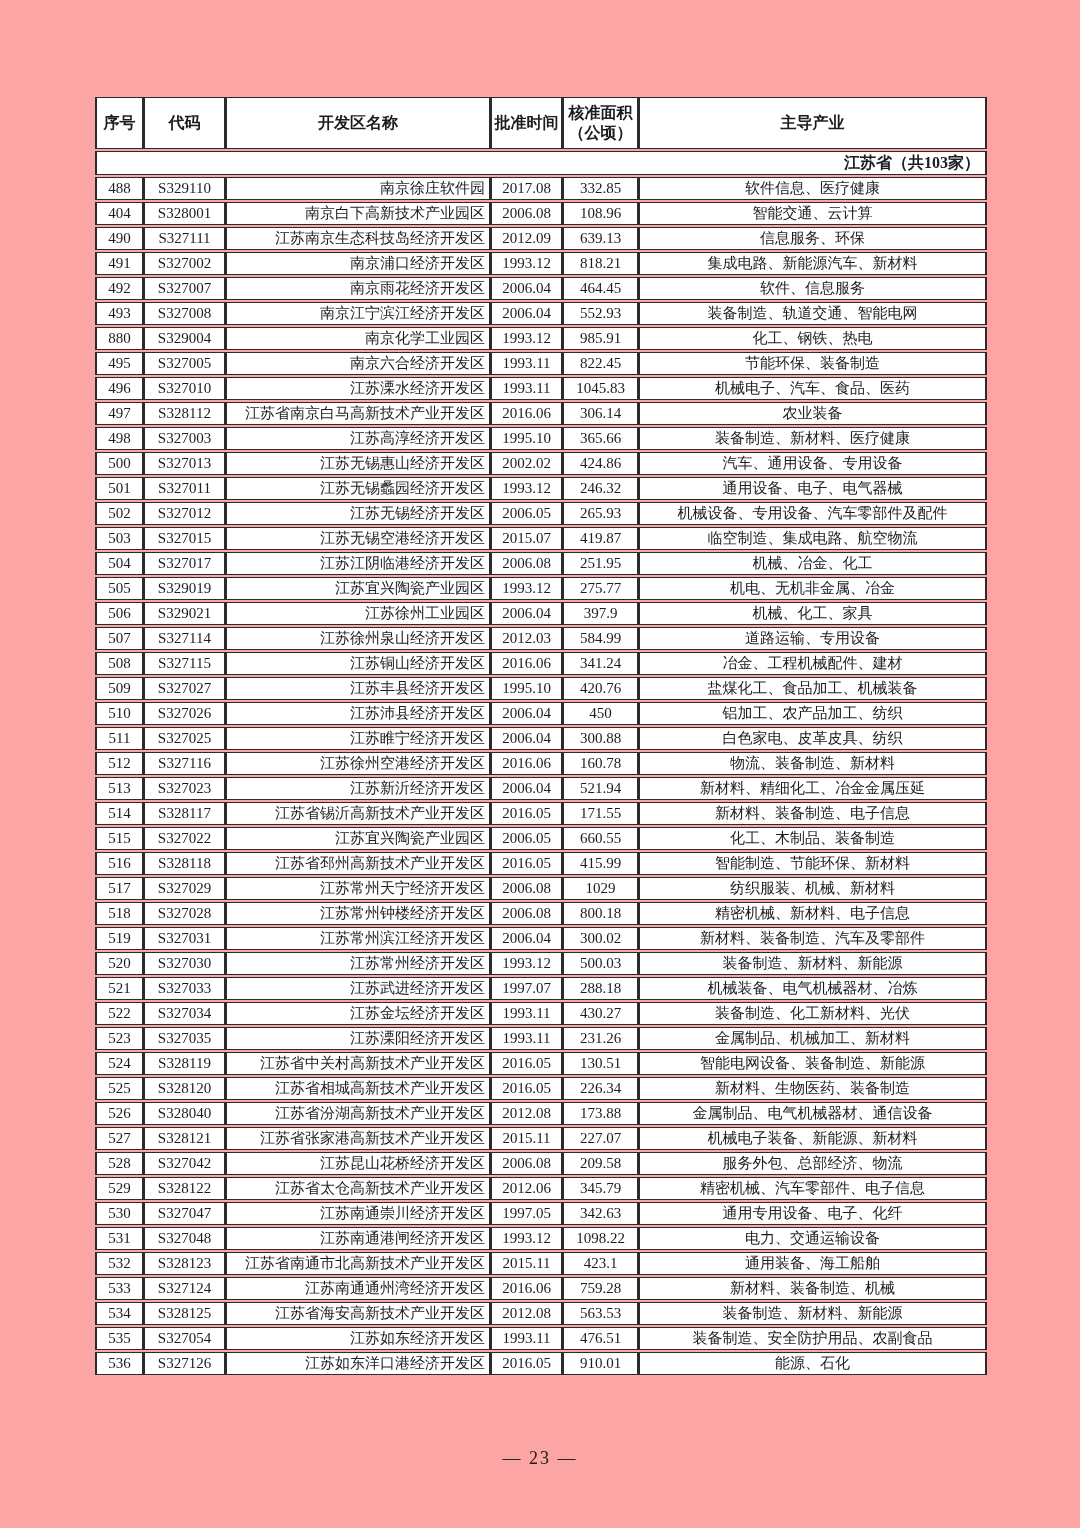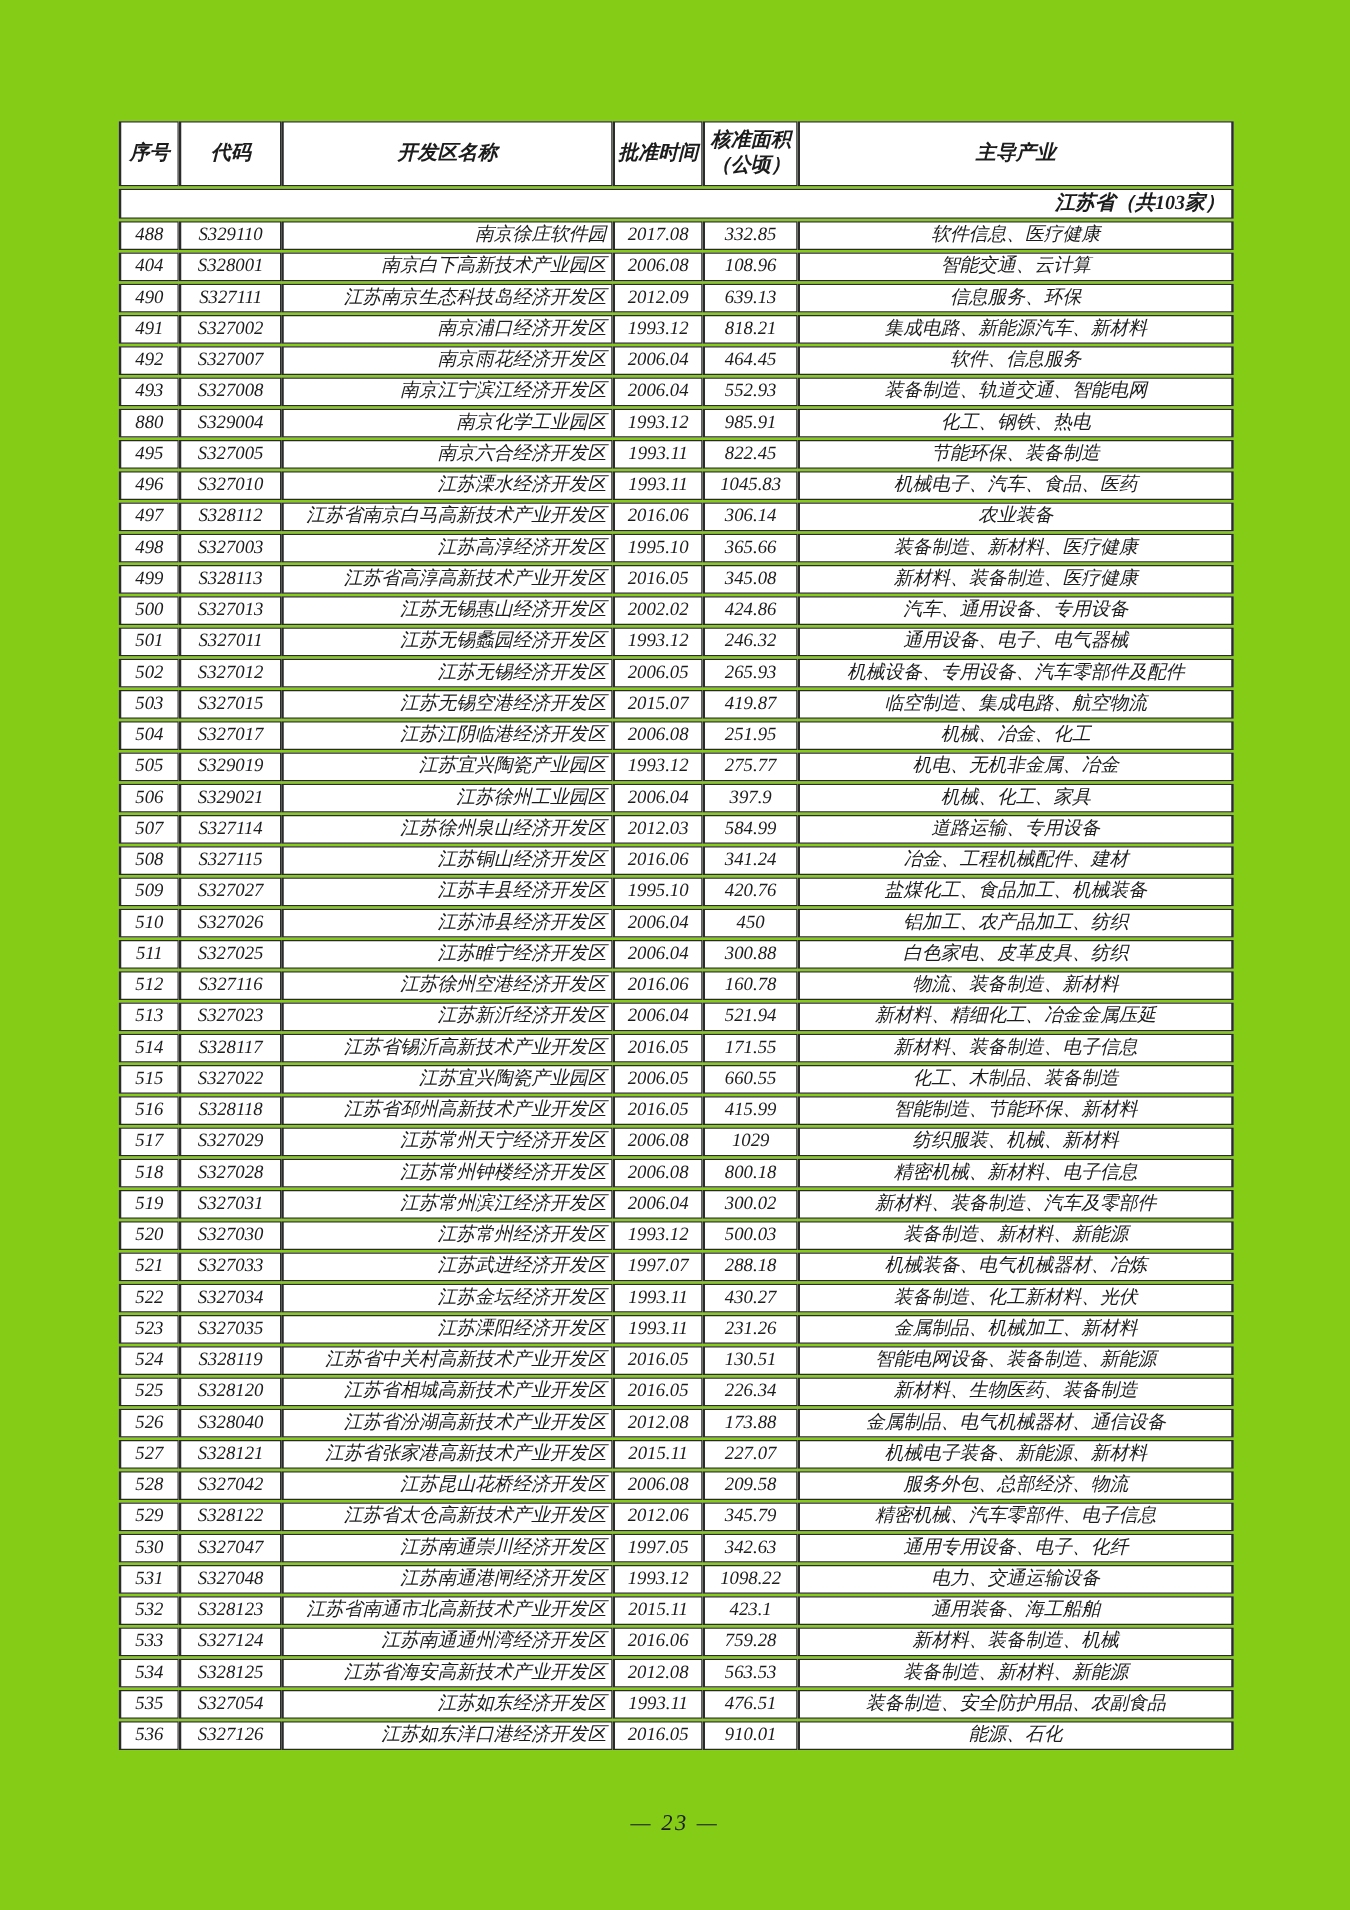--- a/index.html
+++ b/index.html
@@ -6,23 +6,22 @@
     margin: 0;
     padding: 0;
     background: #ffffff;
     font-family: "Liberation Serif", "DejaVu Serif", serif;
     color: #1c1c1c;
   }
   .page {
     position: relative;
     width: 1080px;
     height: 1528px;
-    background: #84cc16;
+    background: #fca5a5;
     overflow: hidden;
-    font-style: italic;
   }
   .table-wrap {
     position: absolute;
     left: 95px;
     top: 95px;
     width: 892px;
   }
   table.dz-table {
     width: 892px;
     table-layout: fixed;
@@ -189,28 +188,20 @@
           </tr>
           <tr>
             <td class="c0">498</td>
             <td class="c1">S327003</td>
             <td class="c2">江苏高淳经济开发区</td>
             <td class="c3">1995.10</td>
             <td class="c4">365.66</td>
             <td class="c5">装备制造、新材料、医疗健康</td>
           </tr>
           <tr>
-            <td class="c0">499</td>
-            <td class="c1">S328113</td>
-            <td class="c2">江苏省高淳高新技术产业开发区</td>
-            <td class="c3">2016.05</td>
-            <td class="c4">345.08</td>
-            <td class="c5">新材料、装备制造、医疗健康</td>
-          </tr>
-          <tr>
             <td class="c0">500</td>
             <td class="c1">S327013</td>
             <td class="c2">江苏无锡惠山经济开发区</td>
             <td class="c3">2002.02</td>
             <td class="c4">424.86</td>
             <td class="c5">汽车、通用设备、专用设备</td>
           </tr>
           <tr>
             <td class="c0">501</td>
             <td class="c1">S327011</td>

